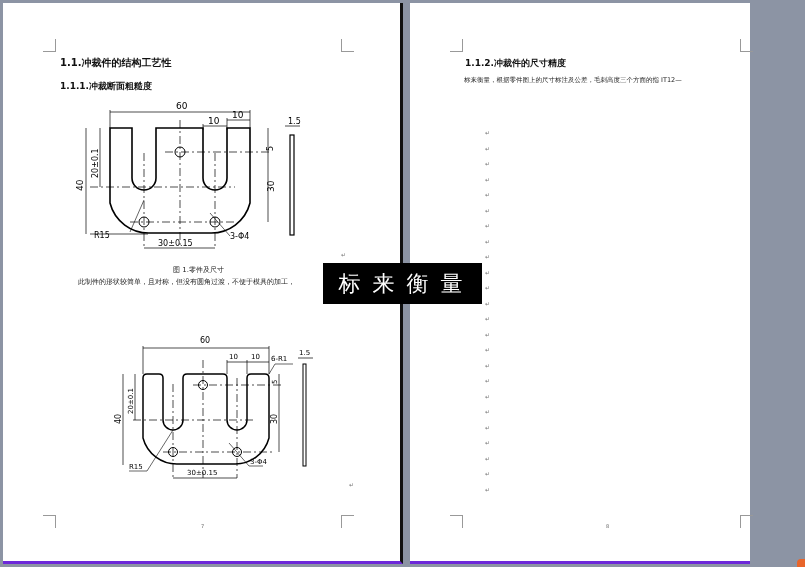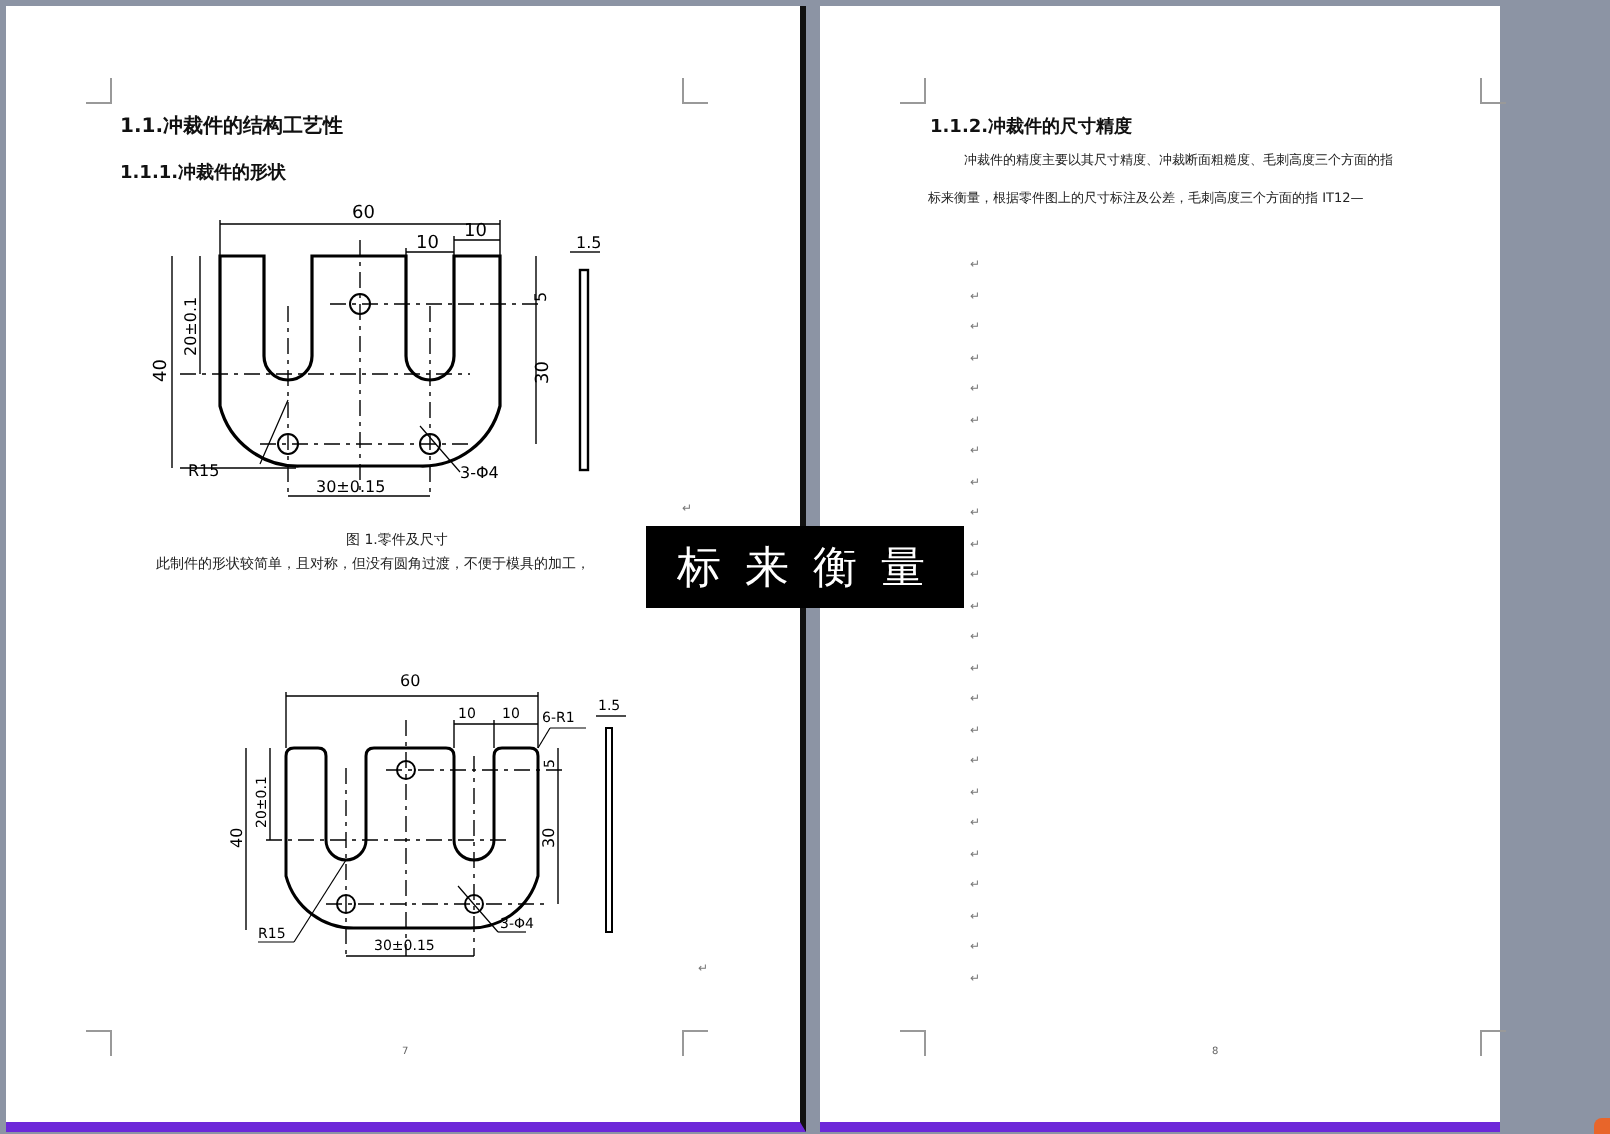--- a/index.html
+++ b/index.html
@@ -1,17 +1,17 @@
 <!DOCTYPE html>
 <html><head>
 <meta charset="utf-8">
 <style>
   html,body{margin:0;padding:0;}
   body{width:805px;height:567px;background:#8c94a4;position:relative;overflow:hidden;font-family:"DejaVu Sans",sans-serif;}
-  .page{position:absolute;background:#fff;top:3px;height:558px;border-bottom:5px solid #6d28d9;text-decoration:underline;}
+  .page{position:absolute;background:#fff;top:3px;height:558px;border-bottom:3px solid #6d28d9;text-decoration:underline;}
   .page.left{left:3px;width:397px;border-right:3px solid #111;}
   .page.right{left:410px;width:340px;}
   .corner{position:absolute;width:12px;height:12px;}
   .c-tl{border-right:1px solid #999;border-bottom:1px solid #999;}
   .c-tr{border-left:1px solid #999;border-bottom:1px solid #999;}
   .c-bl{border-right:1px solid #999;border-top:1px solid #999;}
   .c-br{border-left:1px solid #999;border-top:1px solid #999;}
   .h{position:absolute;font-weight:bold;color:#111;white-space:nowrap;}
   .h1{font-size:10px;}
   .h2{font-size:9px;}
@@ -27,21 +27,21 @@
 </head>
 <body>
 
 <div class="page left">
   <div class="corner c-tl" style="left:40px;top:36px;"></div>
   <div class="corner c-tr" style="left:338px;top:36px;"></div>
   <div class="corner c-bl" style="left:40px;top:512px;"></div>
   <div class="corner c-br" style="left:338px;top:512px;"></div>
 
   <div class="h h1" style="left:57px;top:53px;">1.1.冲裁件的结构工艺性</div>
-  <div class="h h2" style="left:57px;top:77px;">1.1.1.冲裁件的形状</div>
+  <div class="h h2" style="left:57px;top:77px;">1.1.1.冲裁断面粗糙度</div>
 
   <svg class="drawing" style="left:57px;top:95px;" width="260" height="160" viewBox="0 0 260 160">
     <g stroke="#000" fill="none" stroke-width="1">
 
       <path d="M50 30 H72 V80 A12 12 0 0 0 96 80 V30 H143 V80 A12 12 0 0 0 167 80 V30 H190 V105 A40 40 0 0 1 150 135 H90 A40 40 0 0 1 50 105 Z" stroke-width="1.6"></path>
 
       <line x1="120" y1="22" x2="120" y2="150" stroke-dasharray="8,3,2,3" stroke-width="0.7"></line>
       <line x1="84" y1="55" x2="84" y2="150" stroke-dasharray="8,3,2,3" stroke-width="0.7"></line>
       <line x1="155" y1="55" x2="155" y2="150" stroke-dasharray="8,3,2,3" stroke-width="0.7"></line>
       <line x1="105" y1="54" x2="210" y2="54" stroke-dasharray="8,3,2,3" stroke-width="0.7"></line>
@@ -146,21 +146,20 @@
 
 <div class="page right">
   <div class="corner c-tl" style="left:40px;top:36px;"></div>
   <div class="corner c-tr" style="left:330px;top:36px;"></div>
   <div class="corner c-bl" style="left:40px;top:512px;"></div>
   <div class="corner c-br" style="left:330px;top:512px;"></div>
 
   <div class="h h2" style="left:55px;top:54px;">1.1.2.冲裁件的尺寸精度</div>
 
   <div class="body" style="left:54px;top:68px;width:300px;font-size:6.5px;">
-    <div style="padding-left:18px;white-space:nowrap;">冲裁件的精度主要以其尺寸精度、冲裁断面粗糙度、毛刺高度三个方面的指</div>
     <div style="white-space:nowrap;">标来衡量，根据零件图上的尺寸标注及公差，毛刺高度三个方面的指 IT12—</div>
   </div>
 
   <div id="marks">
       <div class="pmark" style="left: 75px; top: 126px;">↵</div>
       <div class="pmark" style="left: 75px; top: 141.5px;">↵</div>
       <div class="pmark" style="left: 75px; top: 157px;">↵</div>
       <div class="pmark" style="left: 75px; top: 172.5px;">↵</div>
       <div class="pmark" style="left: 75px; top: 188px;">↵</div>
       <div class="pmark" style="left: 75px; top: 203.5px;">↵</div>

